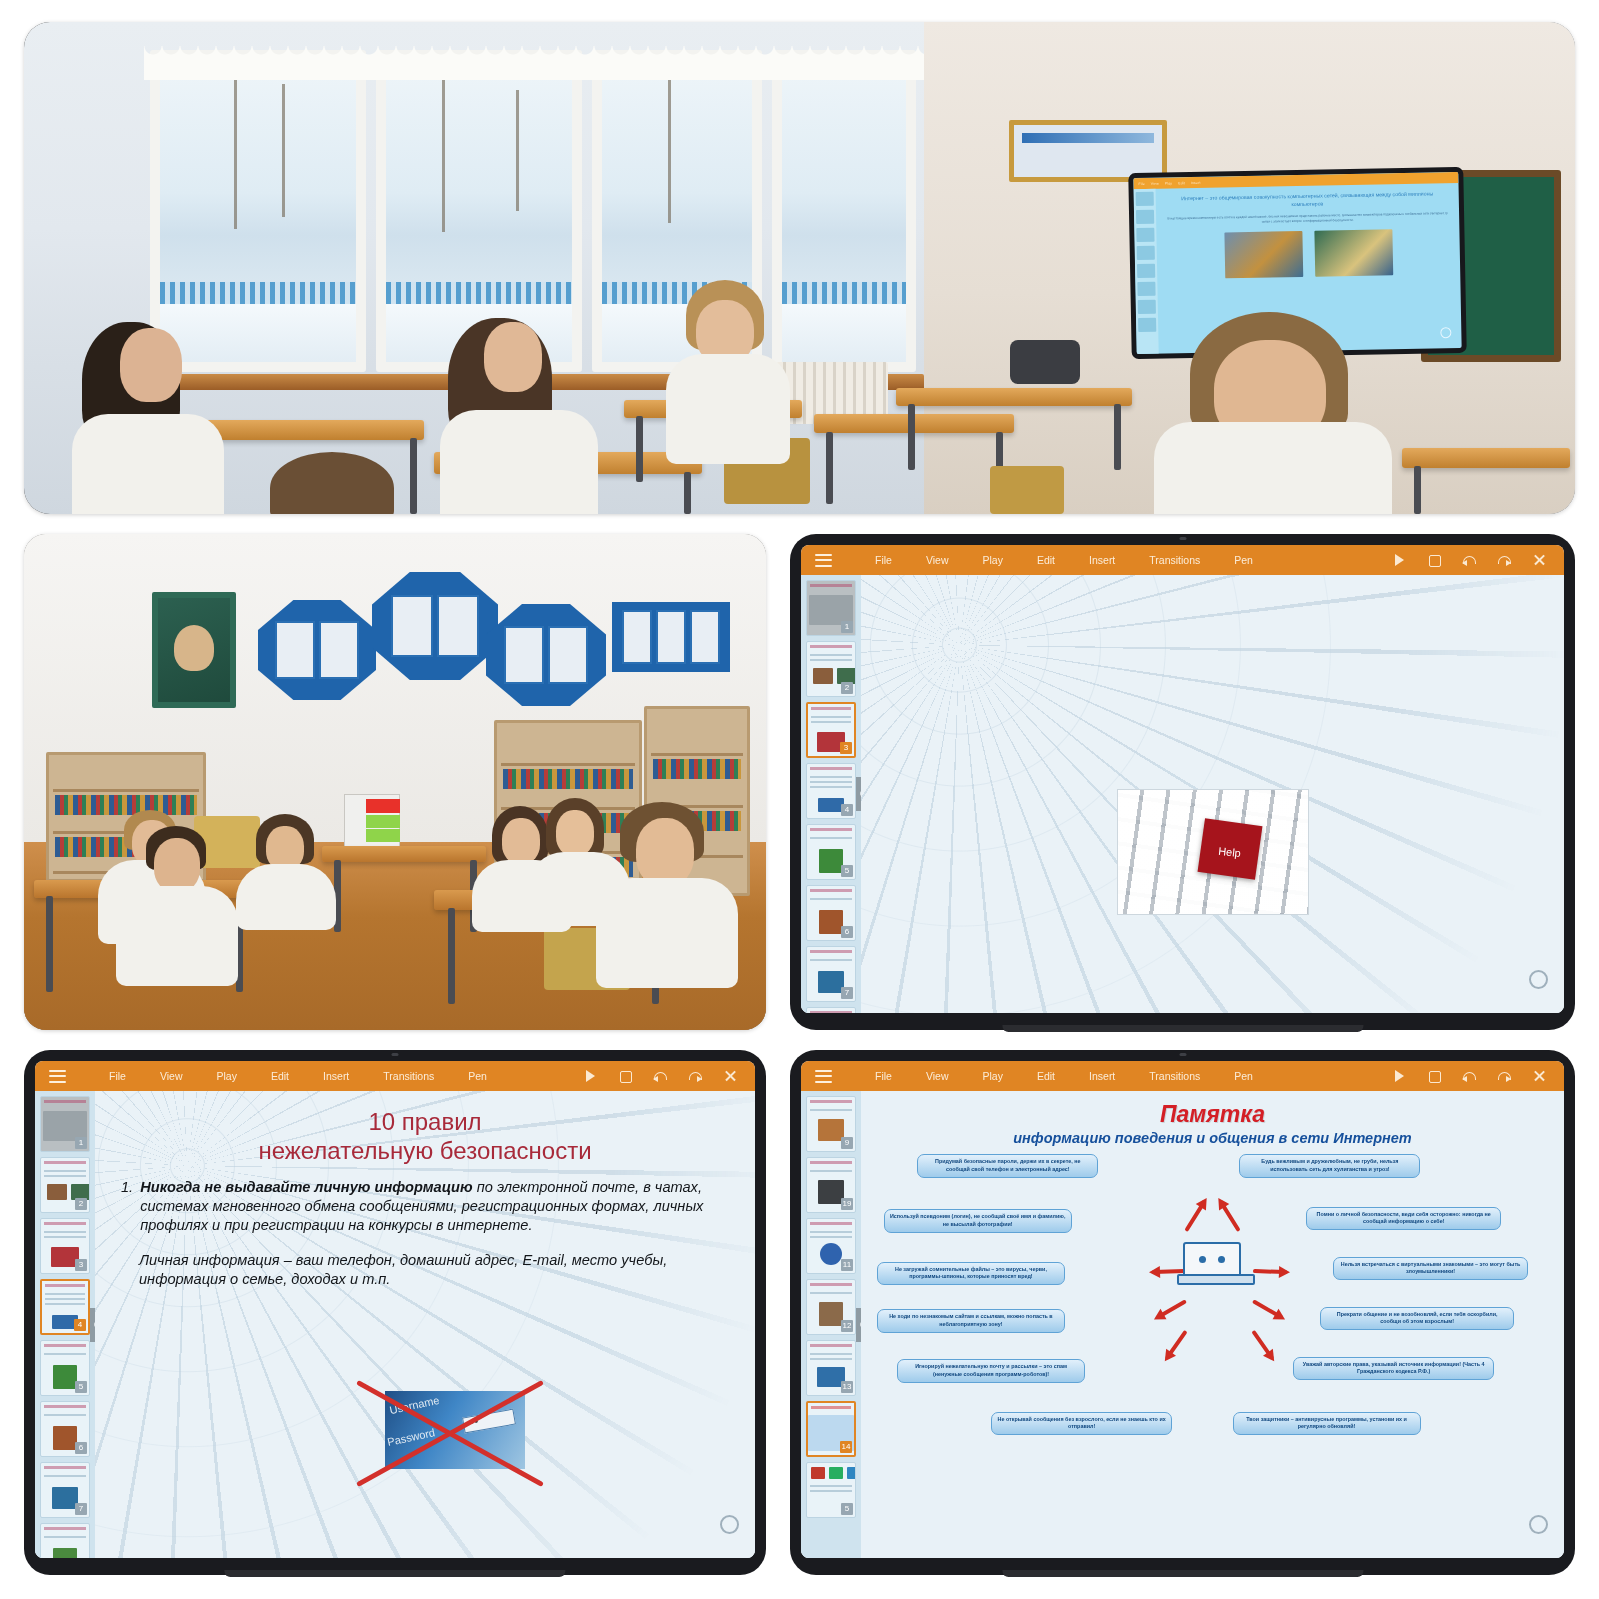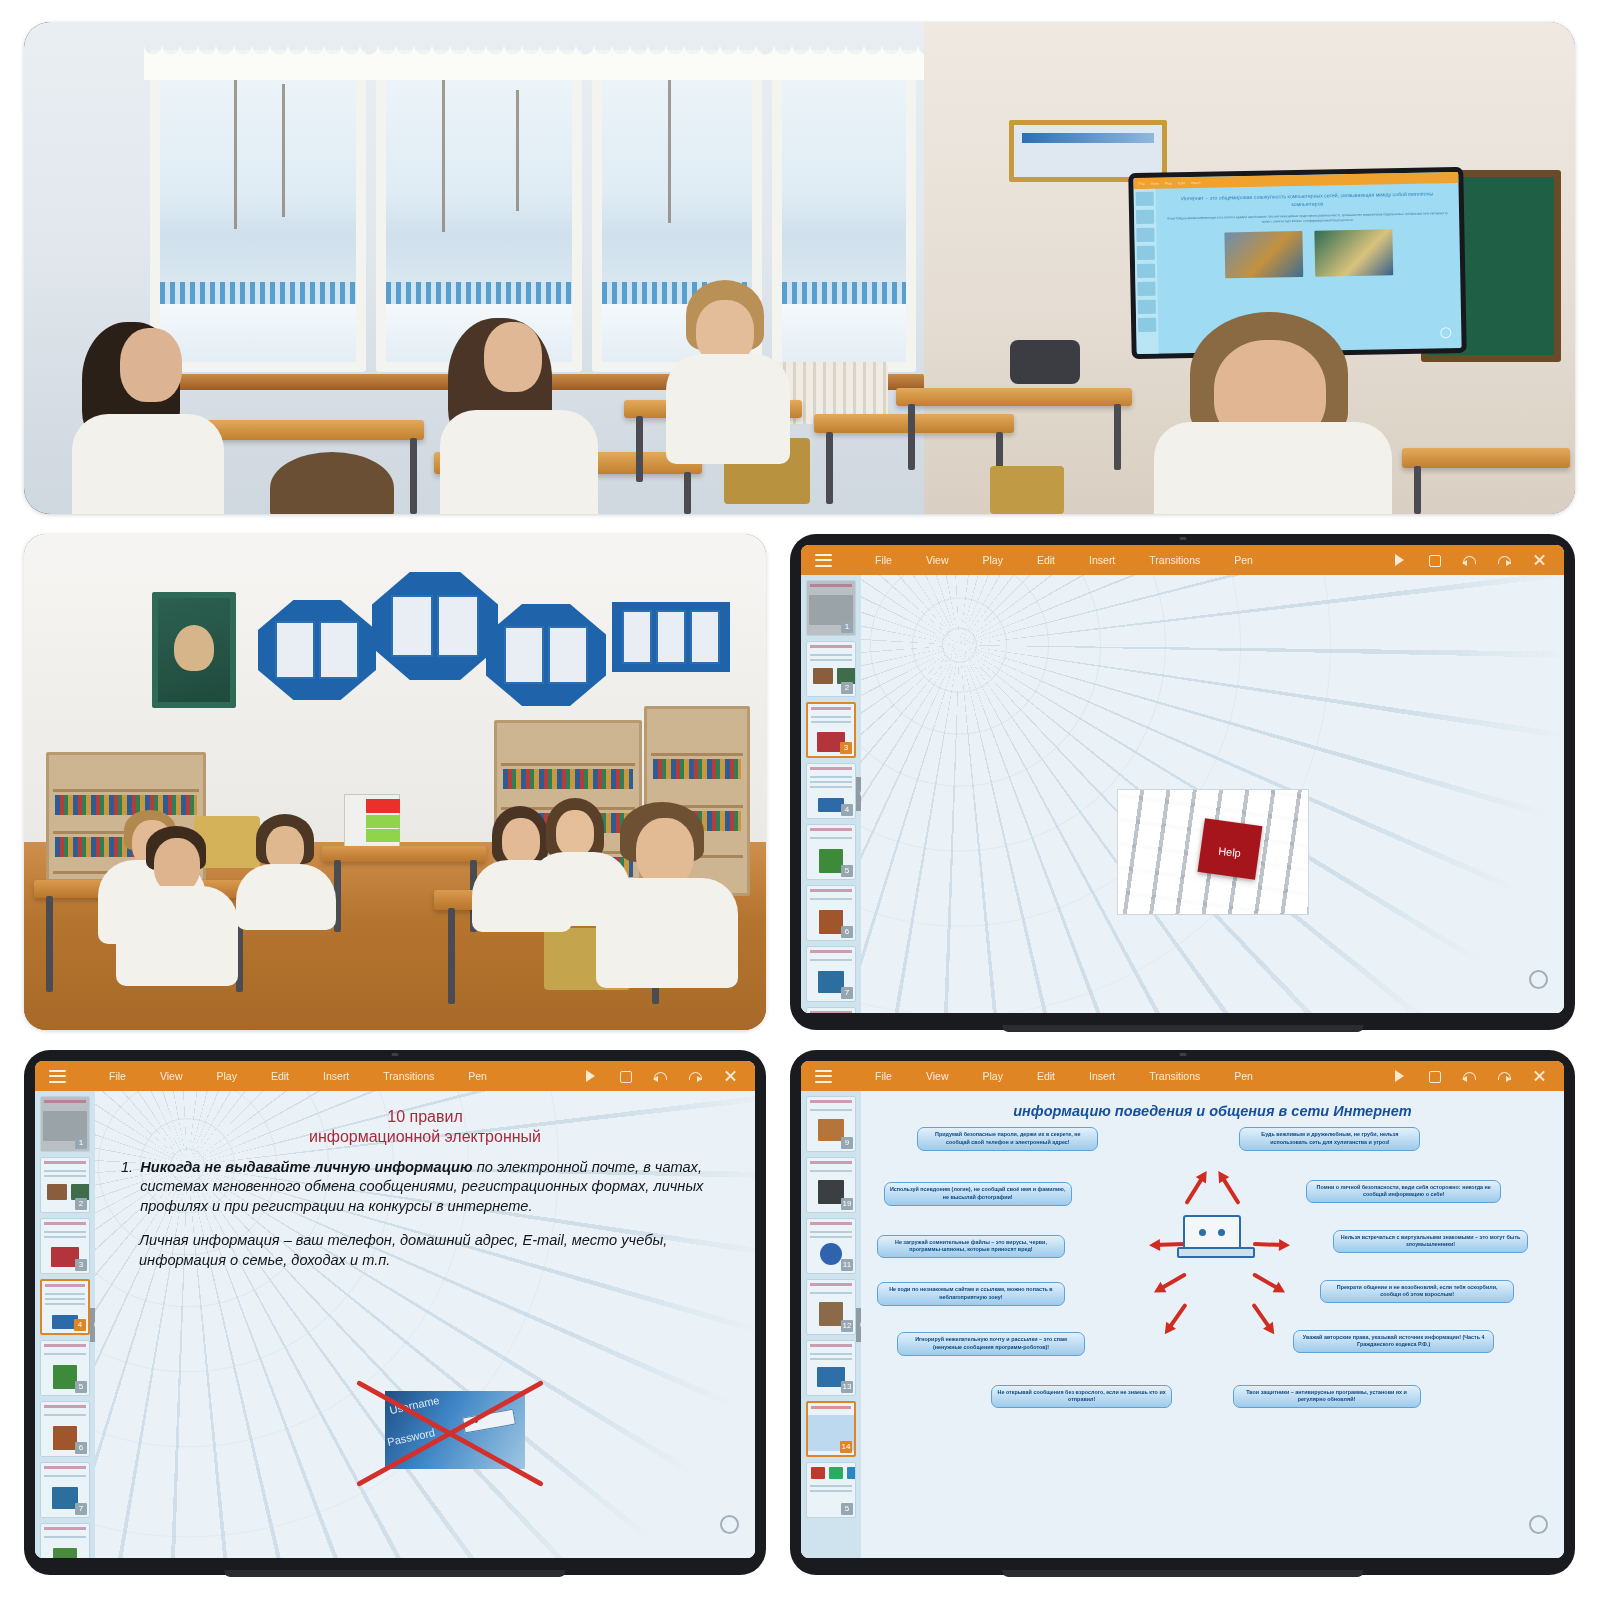--- a/index.html
+++ b/index.html
@@ -183,21 +183,21 @@
     background:
       repeating-linear-gradient(98deg, rgba(255,255,255,.95) 0 22px, rgba(170,178,186,.75) 22px 26px),
       repeating-linear-gradient(8deg, rgba(255,255,255,.85) 0 20px, rgba(170,178,186,.7) 20px 24px),
       linear-gradient(140deg,#fafbfc,#d6dbe0); }
   .kbd .help { position:absolute; left:44%; top:26%; width:58px; height:54px; background:#a6141c;
     transform:rotate(8deg); box-shadow:0 2px 5px rgba(0,0,0,.35); }
   .kbd .help span { position:absolute; left:50%; top:56%; transform:translate(-50%,-50%) rotate(-2deg);
     color:#fff; font-size:11px; }
 
   
-  .rl-title { font-size:16px; color:#a82a3a; text-align:center; line-height:1.22; }
+  .rl-title { font-size:24px; color:#a82a3a; text-align:center; line-height:1.22; }
   .rl-list { margin-top:12px; font-size:14.6px; font-style:italic; color:#13161a; line-height:1.33;
     display:flex; gap:7px; }
   .rl-list .n { flex:0 0 auto; }
   .rl-list b { font-weight:bold; }
   .rl-p2 { margin-top:15px; font-size:14.6px; font-style:italic; color:#13161a; line-height:1.35; padding-left:18px; }
   .rl-img { position:absolute; left:44%; top:300px; width:140px; height:78px;
     background:linear-gradient(120deg,#1f4f86 0%,#3f86c6 42%,#9fc6e2 100%); overflow:hidden; }
   .rl-img .t1, .rl-img .t2 { position:absolute; color:#dfe9f2; font-size:11px; transform:rotate(-12deg); }
   .rl-img .t1 { left:4px; top:8px; } .rl-img .t2 { left:2px; top:40px; }
   .rl-img .fld { position:absolute; right:10px; top:22px; width:52px; height:16px; background:#eef3f7;
@@ -626,21 +626,21 @@
 
           </div>
         </div>
         <div class="pane-handle"></div>
 
         <div class="slide">
           <div class="web"></div>
           <div class="slide-inner" style="padding:16px 26px">
             <div class="rl-title">
               <div>10 правил</div>
-              <div>информационной электронный</div>
+              <div>нежелательную безопасности</div>
             </div>
             <div class="rl-list">
               <span class="n">1.</span>
               <span><b>Никогда не выдавайте личную информацию</b>
                 <span>по электронной почте, в чатах, системах мгновенного обмена сообщениями, регистрационных формах, личных профилях и при регистрации на конкурсы в интернете.</span></span>
             </div>
             <div class="rl-p2">Личная информация – ваш телефон, домашний адрес, E-mail, место учебы, информация о семье, доходах и т.п.</div>
           </div>
           <div class="rl-img">
             <span class="t1">Username</span>
@@ -724,20 +724,21 @@
             <i class="timg" style="top:4px;left:40px;transform:none;width:12px;height:12px;background:#2e86c1"></i>
             <div class="tl" style="top:22px"></div>
               <div class="tl" style="top:27px"></div>
             <div class="num">5</div>
           </div>
         </div>
         <div class="pane-handle"></div>
 
         <div class="slide" style="background:#e8f1f7">
           <div class="mm-wrap">
+            <div class="mm-h1">Памятка</div>
             <div class="mm-h2">информацию поведения и общения в сети Интернет</div>
 
             <div class="mm-grid">
               <div class="mbox" style="left:6%;  top:0;    width:27%">Придумай безопасные пароли, держи их в секрете, не сообщай свой телефон и электронный адрес!</div>
               <div class="mbox" style="left:54%; top:0;    width:27%">Будь вежливым и дружелюбным, не груби, нельзя использовать сеть для хулиганства и угроз!</div>
               <div class="mbox" style="left:1%;  top:22%;  width:28%">Используй псевдоним (логин), не сообщай своё имя и фамилию, не высылай фотографии!</div>
               <div class="mbox" style="left:64%; top:21%;  width:29%">Помни о личной безопасности, веди себя осторожно: никогда не сообщай информацию о себе!</div>
               <div class="mbox" style="left:0;   top:43%;  width:28%">Не загружай сомнительные файлы – это вирусы, черви, программы-шпионы, которые приносят вред!</div>
               <div class="mbox" style="left:68%; top:41%;  width:29%">Нельзя встречаться с виртуальными знакомыми – это могут быть злоумышленники!</div>
               <div class="mbox" style="left:0;   top:62%;  width:28%">Не ходи по незнакомым сайтам и ссылкам, можно попасть в неблагоприятную зону!</div>

